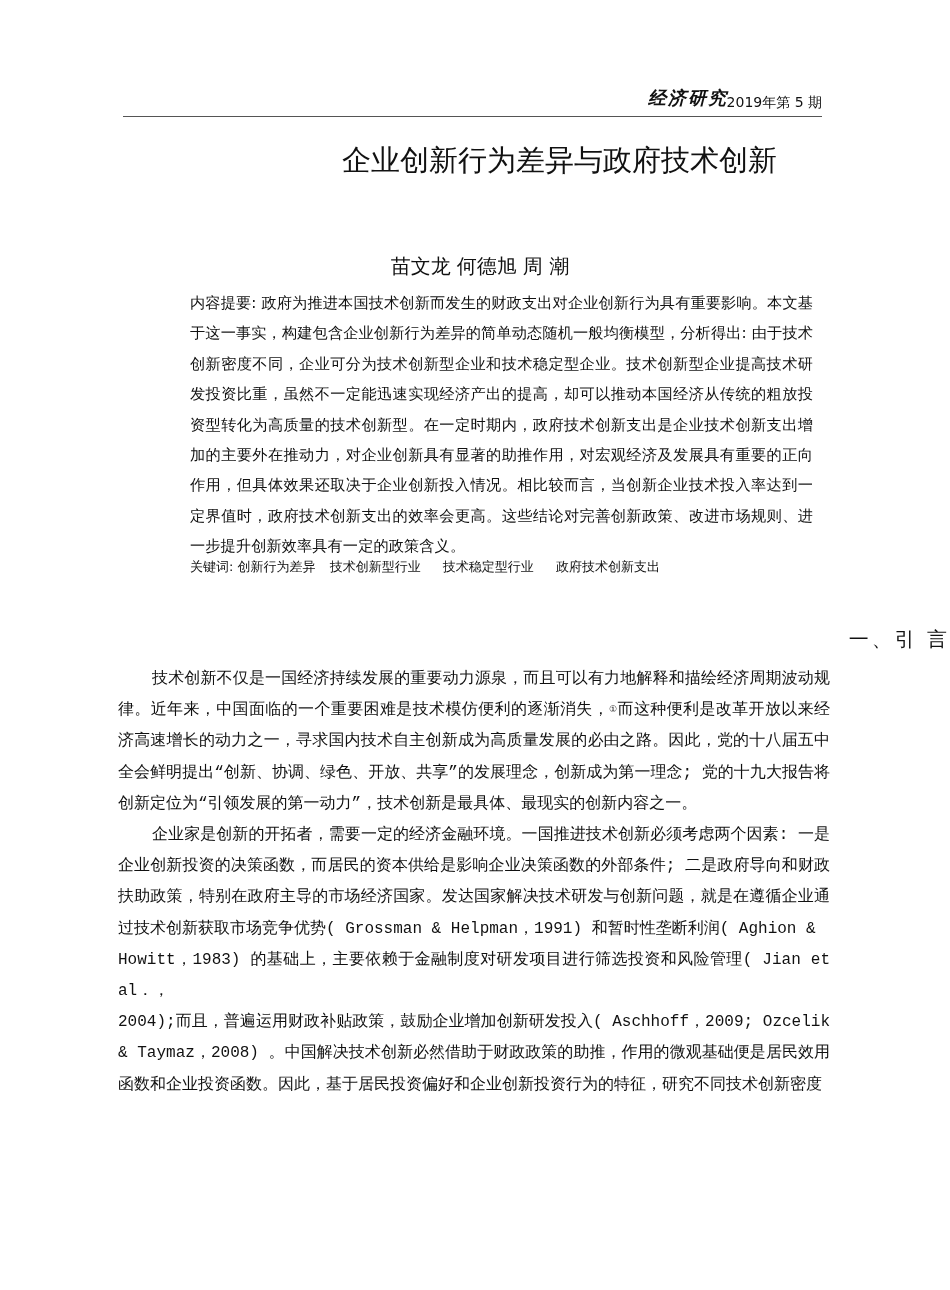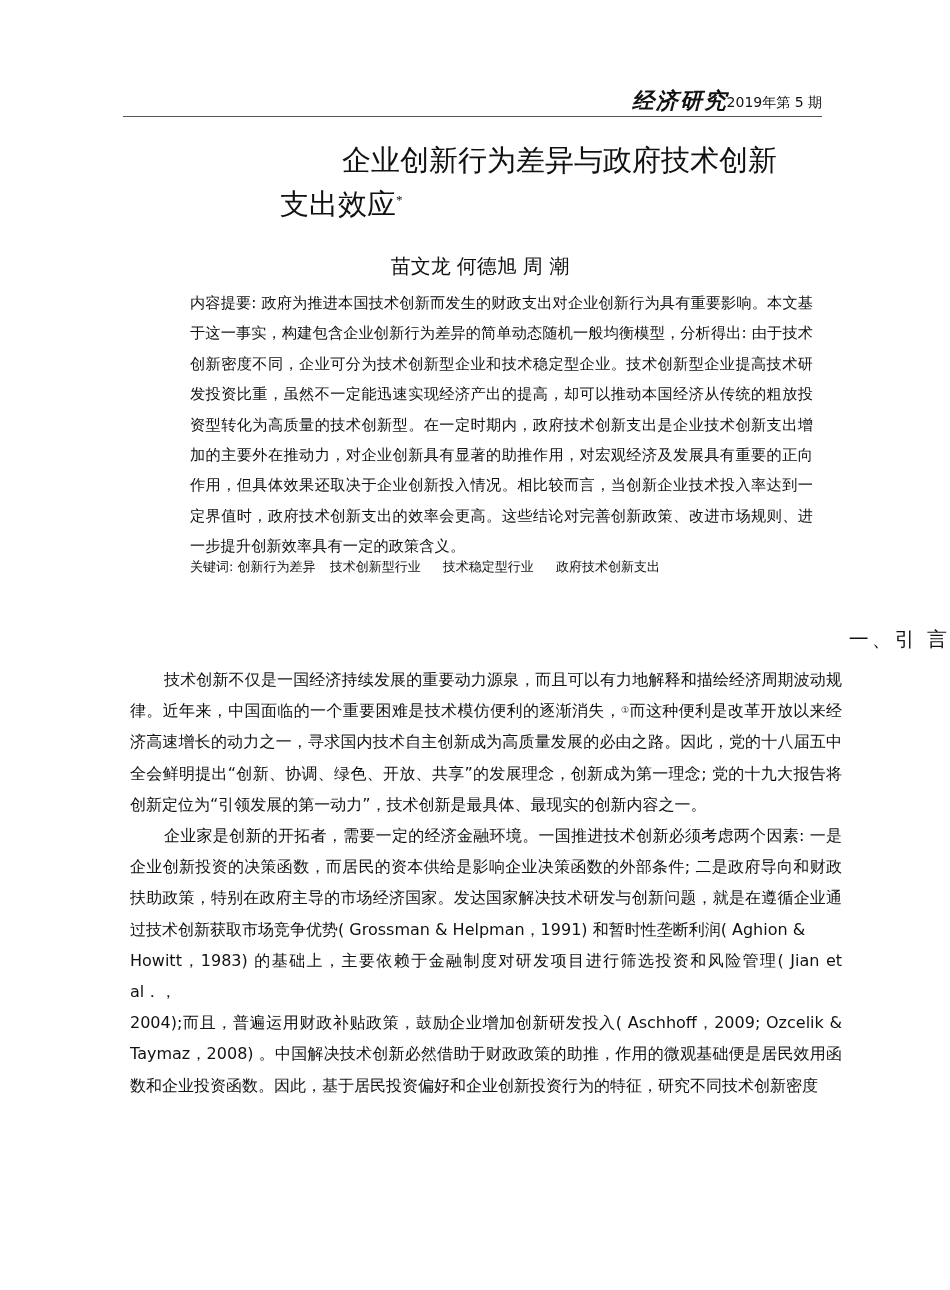--- a/index.html
+++ b/index.html
@@ -6,21 +6,21 @@
   body {
     width: 950px; height: 1290px; position: relative; overflow: hidden;
     font-family: "DejaVu Sans", sans-serif; color: #111;
   }
   .header {
     position: absolute; left: 123px; top: 86px; width: 699px; height: 30px;
     border-bottom: 1.5px solid #555;
   }
   .header .journal {
     position: absolute; right: 94px; top: 0px;
-    font-family: "DejaVu Serif", serif; font-size: 22px; font-weight: bold;
+    font-family: "DejaVu Serif", serif; font-size: 18px; font-weight: bold;
     font-style: italic; letter-spacing: 2px; color: #111;
   }
   .header .issue {
     position: absolute; right: 0px; top: 8px; font-size: 14px; color: #111;
   }
   .title {
     position: absolute; left: 280px; top: 138px; width: 560px;
     font-size: 29px; line-height: 44px; color: #111; font-family: Liberation Serif, serif;
   }
   .title .line1 { padding-left: 62px; display: block; white-space: nowrap; }
@@ -38,38 +38,37 @@
   .abstract .indent { padding-left: 32px; }
   .keywords {
     position: absolute; left: 190px; top: 558px; font-size: 13px; white-space: nowrap;
   }
   .keywords .kw { margin-left: 10px; margin-right: 8px; }
   .section-title {
     position: absolute; left: 0; width: 950px; top: 626px; text-align: right;
     font-size: 20px; letter-spacing: 3px; padding-left: 0px;
   }
   .body-text {
-    position: absolute; left: 130px; top: 664px; width: 712px;
-    font-size: 16px; line-height: 31.2px; text-align: justify;
+    position: absolute; left: 118px; top: 664px; width: 712px;
+    font-size: 16px; line-height: 31.2px; text-align: justify; font-family: Liberation Mono, monospace;
   }
   .body-text p { margin: 0; text-indent: 34px; }
   .body-text .noindent { text-indent: 0; }
   .fn { font-size: 9px; vertical-align: top; }
 </style>
 </head>
 <body>
 
 <div class="header">
   <span class="journal">经济研究</span>
   <span class="issue">2019年第 5 期</span>
 </div>
 
 <div class="title">
   <span class="line1">企业创新行为差异与政府技术创新</span>
-  <span class="line2"><span>支出效应</span><sup>*</sup></span>
 </div>
 
 <div class="authors">
   <span>苗文龙</span><span>何德旭</span><span>周 潮</span>
 </div>
 
 <div class="abstract">
   <div class="indent"><span>内容提要: </span><span>政府为推进本国技术创新而发生的财政支出对企业创新行为具有重要影响。本文基于这一事实，构建包含企业创新行为差异的简单动态随机一般均衡模型，分析得出: 由于技术创新密度不同，企业可分为技术创新型企业和技术稳定型企业。技术创新型企业提高技术研发投资比重，虽然不一定能迅速实现经济产出的提高，却可以推动本国经济从传统的粗放投资型转化为高质量的技术创新型。在一定时期内，政府技术创新支出是企业技术创新支出增加的主要外在推动力，对企业创新具有显著的助推作用，对宏观经济及发展具有重要的正向作用，但具体效果还取决于企业创新投入情况。相比较而言，当创新企业技术投入率达到一定界值时，政府技术创新支出的效率会更高。这些结论对完善创新政策、改进市场规则、进一步提升创新效率具有一定的政策含义。</span></div>
 </div>
 

